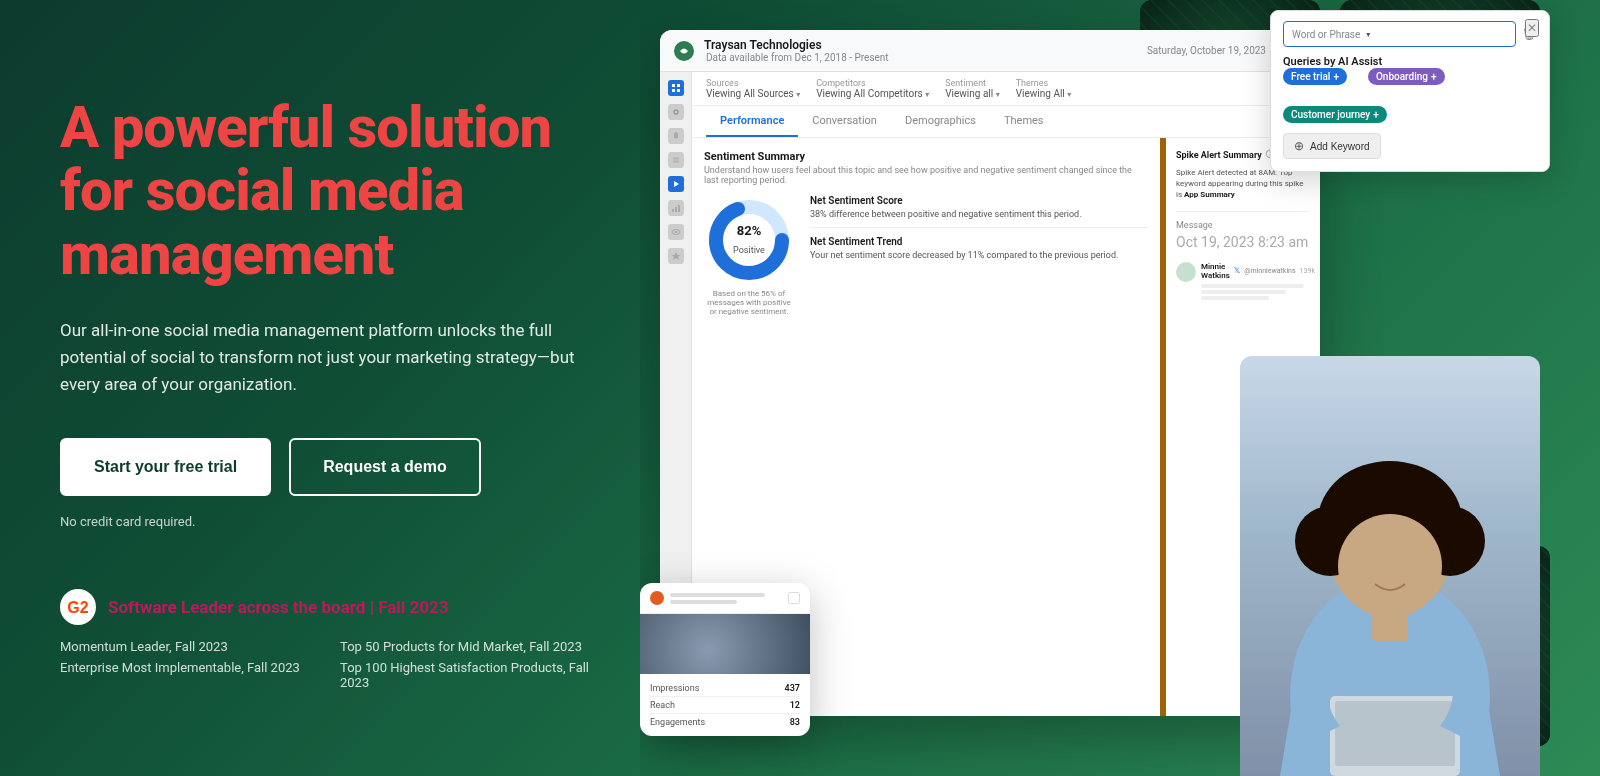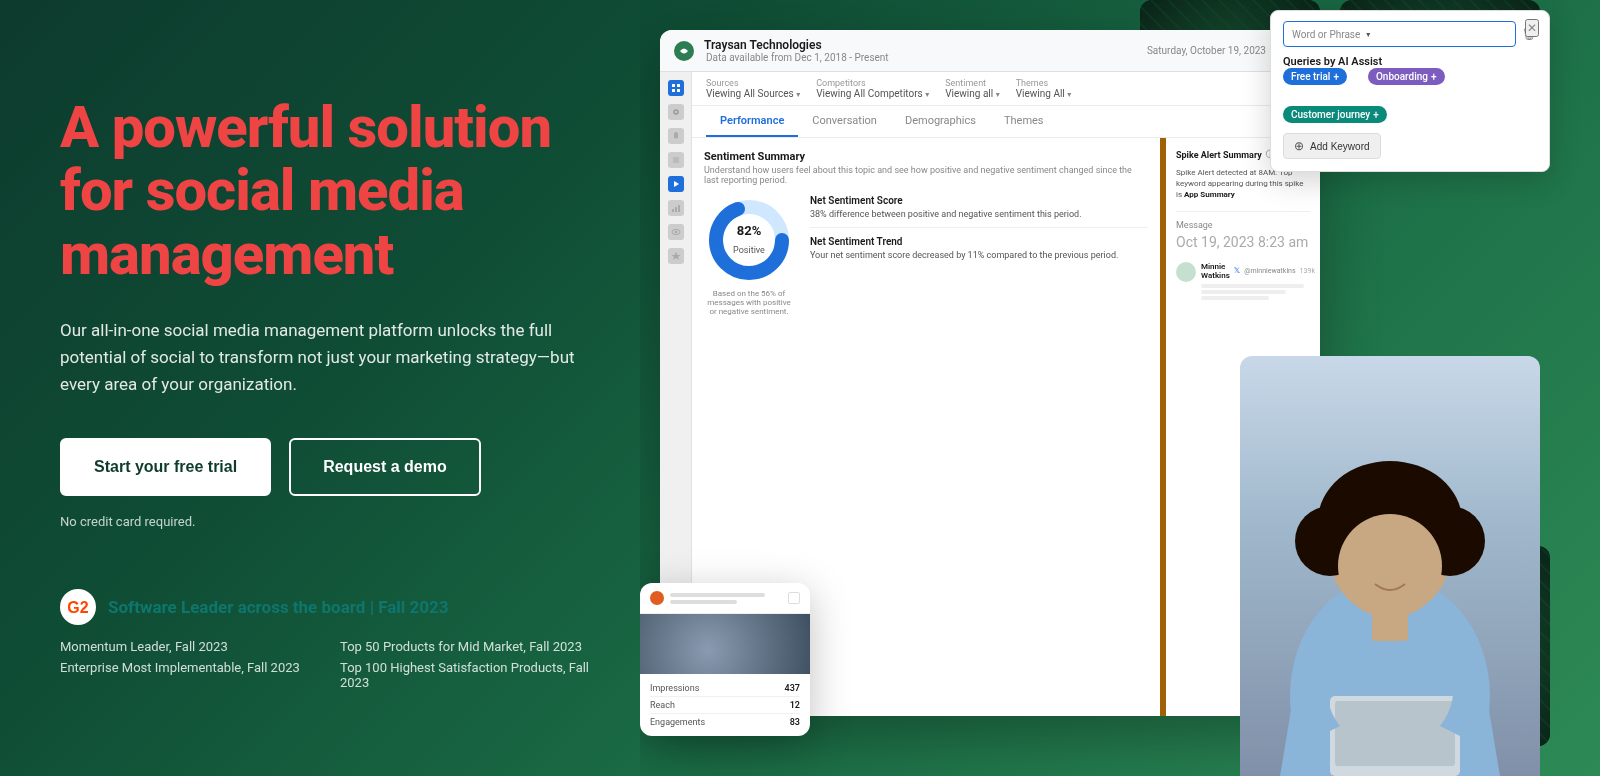--- a/index.html
+++ b/index.html
@@ -96,21 +96,21 @@
     }
 
     .g2-logo {
       width: 36px;
       height: 36px;
     }
 
     .g2-title {
       font-size: 17px;
       font-weight: 700;
-      color: #0f766e;
+      color: #be185d;
     }
 
     .awards-grid {
       display: grid;
       grid-template-columns: 1fr 1fr;
       gap: 6px 30px;
     }
 
     .award-item {
       font-size: 13px;

